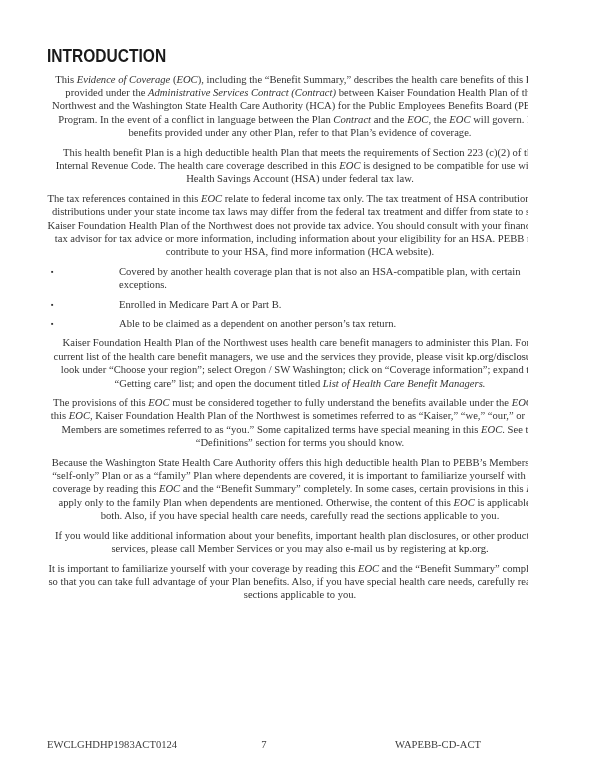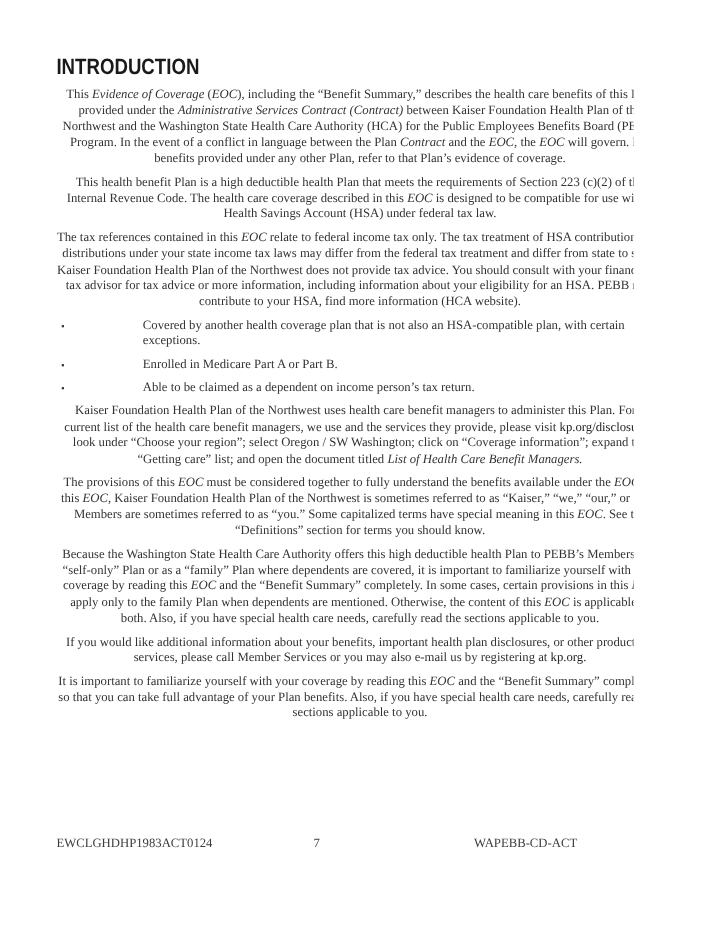--- a/index.html
+++ b/index.html
@@ -58,21 +58,21 @@
   .doc-body .bullet-text {
     flex: 1 1 auto;
     margin-left: 44px;
   }
   .doc-body i { font-style: italic; }
   .doc-body b { font-weight: 400; color: #222222; }
   .footer {
     position: absolute;
     left: 47px;
     right: 47px;
-    top: 698px;
+    top: 739px;
     height: 14px;
     font-size: 10.6px;
     color: #3d3d3d;
   }
   .footer .footer-left   { position: absolute; left: 0; top: 0; }
   .footer .footer-center { position: absolute; left: 0; right: 0; top: 0; text-align: center; }
   .footer .footer-right  { position: absolute; right: 0; top: 0; }
 </style>
 </head>
 <body>
@@ -87,21 +87,21 @@
         <div class="bullet-item">
           <span class="bullet-marker">▪</span>
           <span class="bullet-text">Covered by another health coverage plan that is not also an HSA-compatible plan, with certain exceptions.</span>
         </div>
         <div class="bullet-item">
           <span class="bullet-marker">▪</span>
           <span class="bullet-text">Enrolled in Medicare Part A or Part B.</span>
         </div>
         <div class="bullet-item">
           <span class="bullet-marker">▪</span>
-          <span class="bullet-text">Able to be claimed as a dependent on income person’s tax return.</span>
+          <span class="bullet-text">Able to be claimed as a dependent on another person’s tax return.</span>
         </div>
         <p class="para">Kaiser Foundation Health Plan of the Northwest uses health care benefit managers to administer this Plan. For a current list of the health care benefit managers, we use and the services they provide, please visit <b>kp.org/disclosures</b>; look under “Choose your region”; select Oregon / SW Washington; click on “Coverage information”; expand the “Getting care” list; and open the document titled <i>List of Health Care Benefit Managers.</i></p>
         <p class="para">The provisions of this <i>EOC</i> must be considered together to fully understand the benefits available under the <i>EOC</i>. In this <i>EOC</i>, Kaiser Foundation Health Plan of the Northwest is sometimes referred to as “Kaiser,” “we,” “our,” or “us.” Members are sometimes referred to as “you.” Some capitalized terms have special meaning in this <i>EOC</i>. See the “Definitions” section for terms you should know.</p>
         <p class="para">Because the Washington State Health Care Authority offers this high deductible health Plan to PEBB’s Members as a “self-only” Plan or as a “family” Plan where dependents are covered, it is important to familiarize yourself with your coverage by reading this <i>EOC</i> and the “Benefit Summary” completely. In some cases, certain provisions in this <i>EOC</i> apply only to the family Plan when dependents are mentioned. Otherwise, the content of this <i>EOC</i> is applicable to both. Also, if you have special health care needs, carefully read the sections applicable to you.</p>
         <p class="para">If you would like additional information about your benefits, important health plan disclosures, or other products or services, please call Member Services or you may also e-mail us by registering at <b>kp.org.</b></p>
         <p class="para">It is important to familiarize yourself with your coverage by reading this <i>EOC</i> and the “Benefit Summary” completely, so that you can take full advantage of your Plan benefits. Also, if you have special health care needs, carefully read the sections applicable to you.</p>
       </div>
   </div>
   <div class="footer">
     <span class="footer-left">EWCLGHDHP1983ACT0124</span>

